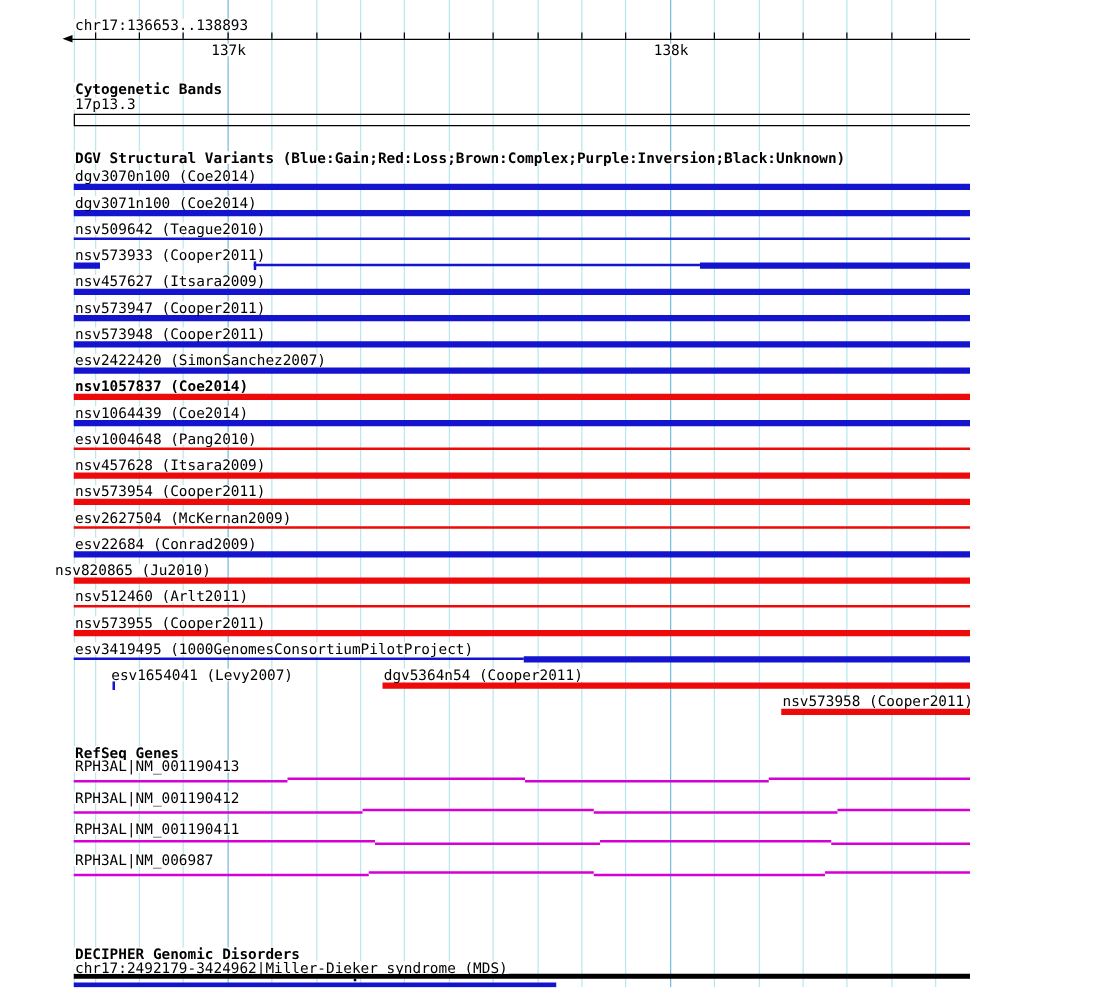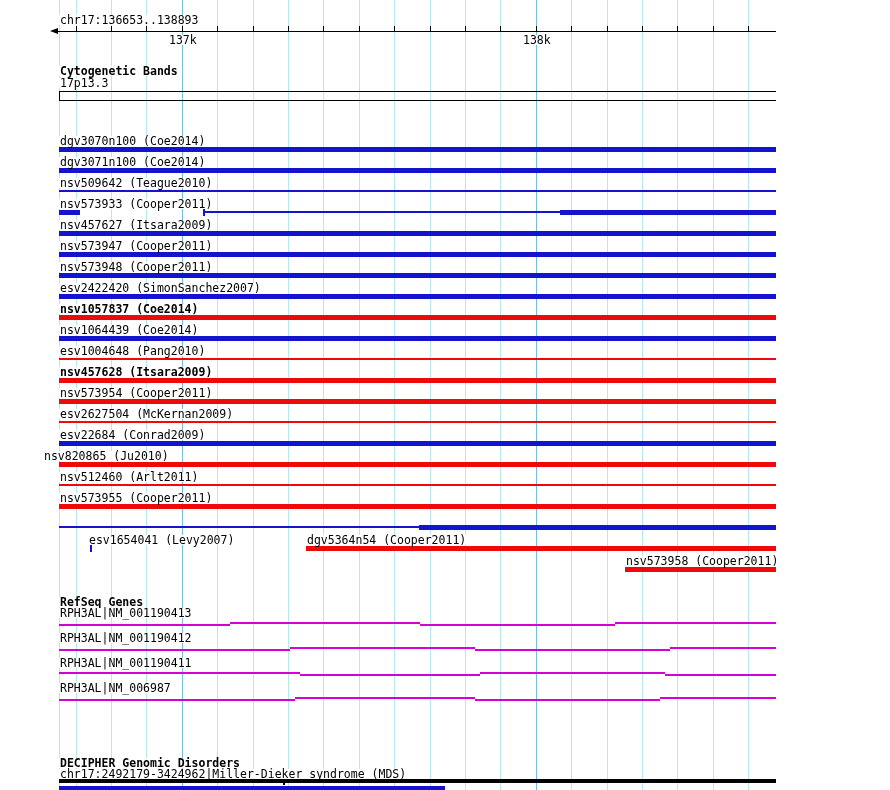--- a/index.html
+++ b/index.html
@@ -16,20 +16,21 @@
 </style>
 </head>
 <body>
 
 <div id="page">
   <div class="abs lbl" style="left:59px;top:15px">chr17:136653..138893</div>
 
   <div class="abs lbl hdr" style="left:59px;top:66px">Cytogenetic Bands</div>
   <div class="abs lbl" style="left:59px;top:78px">17p13.3</div>
 
+  <div class="abs lbl hdr" style="left:59px;top:121px">DGV Structural Variants (Blue:Gain;Red:Loss;Brown:Complex;Purple:Inversion;Black:Unknown)</div>
 
   <div class="abs lbl hdr" style="left:59px;top:597px">RefSeq Genes</div>
 
   <div class="abs lbl hdr" style="left:59px;top:758px">DECIPHER Genomic Disorders</div>
   <div class="abs lbl" style="left:59px;top:769px">chr17:2492179-3424962|Miller-Dieker syndrome (MDS)</div>
 <div class="abs" style="left: 75.5px; top: 0px; width: 1px; height: 790px; z-index: 0; background: rgb(185, 231, 240);"></div>
     <div class="abs" style="left: 75.5px; top: 26px; width: 1px; height: 5px; z-index: 2; background: rgb(0, 0, 0);"></div>
     <div class="abs" style="left: 110.9px; top: 0px; width: 1px; height: 790px; z-index: 0; background: rgb(185, 231, 240);"></div>
     <div class="abs" style="left: 110.9px; top: 26px; width: 1px; height: 5px; z-index: 2; background: rgb(0, 0, 0);"></div>
     <div class="abs" style="left: 146.3px; top: 0px; width: 1px; height: 790px; z-index: 0; background: rgb(185, 231, 240);"></div>
@@ -100,35 +101,36 @@
     <div class="abs lbl" style="left: 59px; top: 262px;">nsv573948 (Cooper2011)</div>
     <div class="abs" style="left: 59px; top: 273px; width: 802px; height: 5px; z-index: 2; background: rgb(20, 20, 207);"></div>
     <div class="abs lbl" style="left: 59px; top: 283px;">esv2422420 (SimonSanchez2007)</div>
     <div class="abs" style="left: 59px; top: 294px; width: 802px; height: 5px; z-index: 2; background: rgb(20, 20, 207);"></div>
     <div class="abs lbl" style="left: 59px; top: 304px; font-weight: bold;">nsv1057837 (Coe2014)</div>
     <div class="abs" style="left: 59px; top: 315px; width: 802px; height: 5px; z-index: 2; background: rgb(238, 10, 10);"></div>
     <div class="abs lbl" style="left: 59px; top: 325px; text-align: right;">nsv1064439 (Coe2014)</div>
     <div class="abs" style="left: 59px; top: 336px; width: 802px; height: 5px; z-index: 2; background: rgb(20, 20, 207);"></div>
     <div class="abs lbl" style="left: 59px; top: 346px;">esv1004648 (Pang2010)</div>
     <div class="abs" style="left: 59px; top: 358px; width: 802px; height: 2px; z-index: 2; background: rgb(238, 10, 10);"></div>
-    <div class="abs lbl" style="left: 59px; top: 367px; font-weight: bold;">nsv457628 (Itsara2009)</div>
+    <div class="abs lbl" style="left: 59px; top: 367px;">nsv457628 (Itsara2009)</div>
     <div class="abs" style="left: 59px; top: 378px; width: 802px; height: 5px; z-index: 2; background: rgb(238, 10, 10);"></div>
     <div class="abs lbl" style="left: 59px; top: 388px;">nsv573954 (Cooper2011)</div>
     <div class="abs" style="left: 59px; top: 399px; width: 802px; height: 5px; z-index: 2; background: rgb(238, 10, 10);"></div>
     <div class="abs lbl" style="left: 59px; top: 409px;">esv2627504 (McKernan2009)</div>
     <div class="abs" style="left: 59px; top: 421px; width: 802px; height: 2px; z-index: 2; background: rgb(238, 10, 10);"></div>
     <div class="abs lbl" style="left: 59px; top: 430px;">esv22684 (Conrad2009)</div>
     <div class="abs" style="left: 59px; top: 441px; width: 802px; height: 5px; z-index: 2; background: rgb(20, 20, 207);"></div>
     <div class="abs lbl" style="left: 43px; top: 451px; text-align: center;">nsv820865 (Ju2010)</div>
     <div class="abs" style="left: 59px; top: 462px; width: 803px; height: 5px; z-index: 2; background: rgb(238, 10, 10);"></div>
     <div class="abs lbl" style="left: 59px; top: 472px;">nsv512460 (Arlt2011)</div>
     <div class="abs" style="left: 59px; top: 484px; width: 737px; height: 2px; z-index: 2; background: rgb(238, 10, 10);"></div>
     <div class="abs" style="left: 796px; top: 482px; width: 2px; height: 7px; z-index: 2; background: rgb(238, 10, 10);"></div>
     <div class="abs lbl" style="left: 59px; top: 493px;">nsv573955 (Cooper2011)</div>
     <div class="abs" style="left: 59px; top: 504px; width: 744px; height: 5px; z-index: 2; background: rgb(238, 10, 10);"></div>
+    <div class="abs lbl" style="left: 59px; top: 514px;">esv3419495 (1000GenomesConsortiumPilotProject)</div>
     <div class="abs" style="left: 59px; top: 526px; width: 360px; height: 2px; z-index: 2; background: rgb(20, 20, 207);"></div>
     <div class="abs" style="left: 419px; top: 525px; width: 427px; height: 5px; z-index: 2; background: rgb(20, 20, 207);"></div>
     <div class="abs" style="left: 846px; top: 526px; width: 15px; height: 2px; z-index: 2; background: rgb(20, 20, 207);"></div>
     <div class="abs lbl" style="left: 88px; top: 535px;">esv1654041 (Levy2007)</div>
     <div class="abs lbl" style="left: 306px; top: 535px;">dgv5364n54 (Cooper2011)</div>
     <div class="abs" style="left: 90px; top: 545px; width: 2px; height: 7px; z-index: 2; background: rgb(20, 20, 207);"></div>
     <div class="abs" style="left: 306px; top: 546px; width: 500px; height: 5px; z-index: 2; background: rgb(238, 10, 10);"></div>
     <div class="abs lbl" style="left: 625px; top: 556px;">nsv573958 (Cooper2011)</div>
     <div class="abs" style="left: 625px; top: 567px; width: 236px; height: 5px; z-index: 2; background: rgb(238, 10, 10);"></div>
     <div class="abs lbl" style="left: 59px; top: 608px;">RPH3AL|NM_001190413</div>

